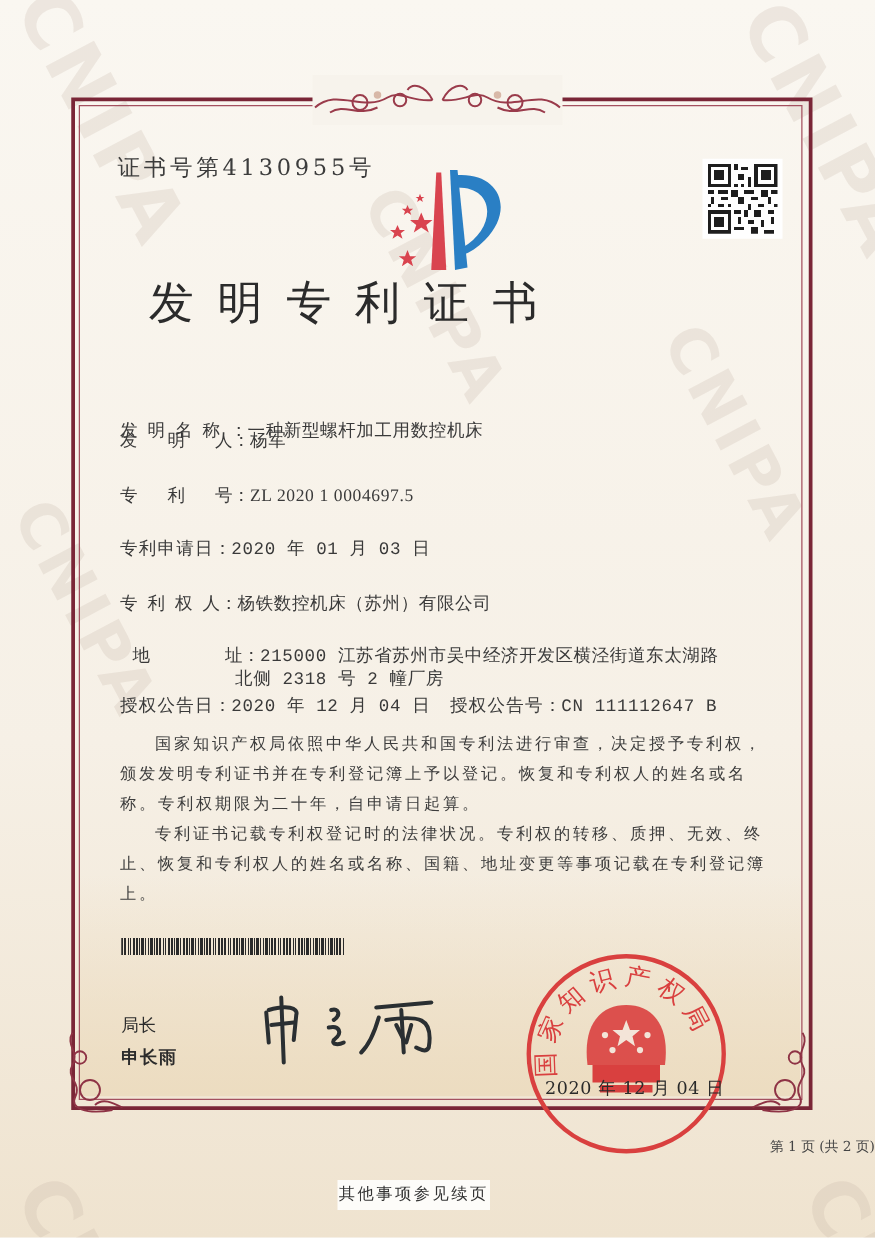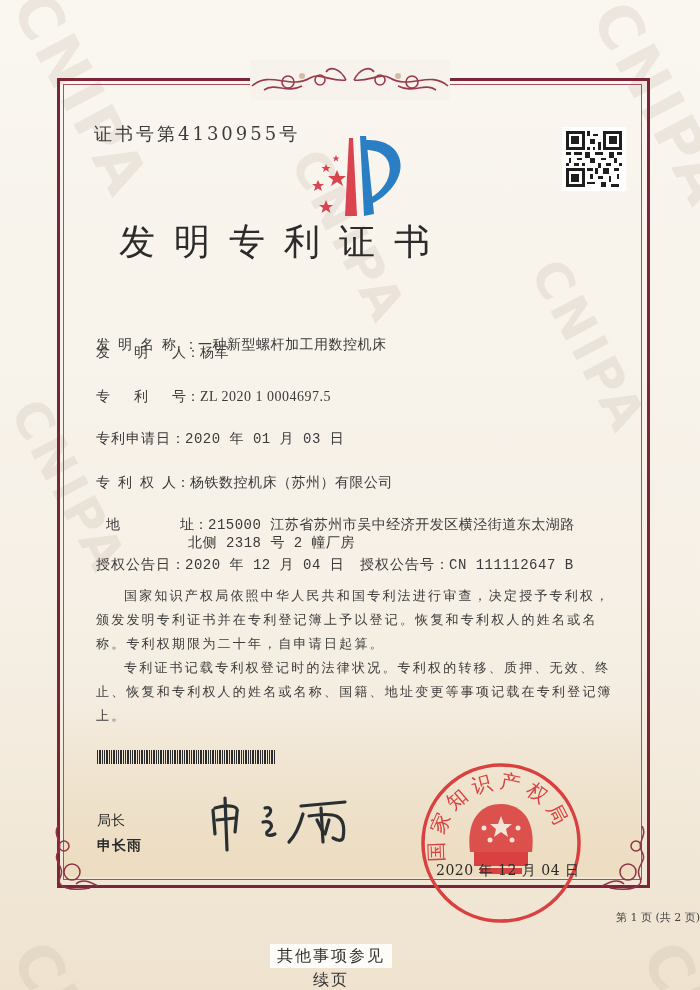--- a/index.html
+++ b/index.html
@@ -62,21 +62,21 @@
   }
   .barcode { position:absolute; left:97px; top:749px; width:179px; height:14px; }
   .dir-title { position:absolute; left:97px; top:812px; font-family:"DejaVu Sans",sans-serif; font-size:14px; color:#2c2c2c; font-weight:normal; }
   .dir-name { position:absolute; left:97px; top:837px; font-family:"DejaVu Sans",sans-serif; font-size:14px; color:#2c2c2c; font-weight:bold; letter-spacing:1px; }
   .signature { position:absolute; left:205px; top:792px; width:160px; height:60px; }
   .seal { position:absolute; left:418px; top:760px; width:166px; height:166px; }
   .seal-date { position:absolute; left:436px; top:862px; font-size:14px; color:#2a2a2a; letter-spacing:0.5px; }
   .page-no { position:absolute; left:0; width:700px; text-align:right; top:910px; font-size:11px; color:#444; }
   .more-box {
     position:absolute; left:270px; top:944px; width:122px; height:24px; background:#fdfcf9;
-    text-align:center; line-height:24px; font-size:16px; color:#333; letter-spacing:2px;
+    text-align:center; line-height:24px; font-size:13px; color:#333; letter-spacing:2px;
   }
 </style>
 </head>
 <body>
 
 <div class="paper"></div>
 
 <div class="watermark" style="left:60px;top:-20px;">CNIPA</div>
 <div class="watermark" style="left:640px;top:-10px;">CNIPA</div>
 <div class="watermark" style="left:330px;top:140px;font-size:50px;">CNIPA</div>

